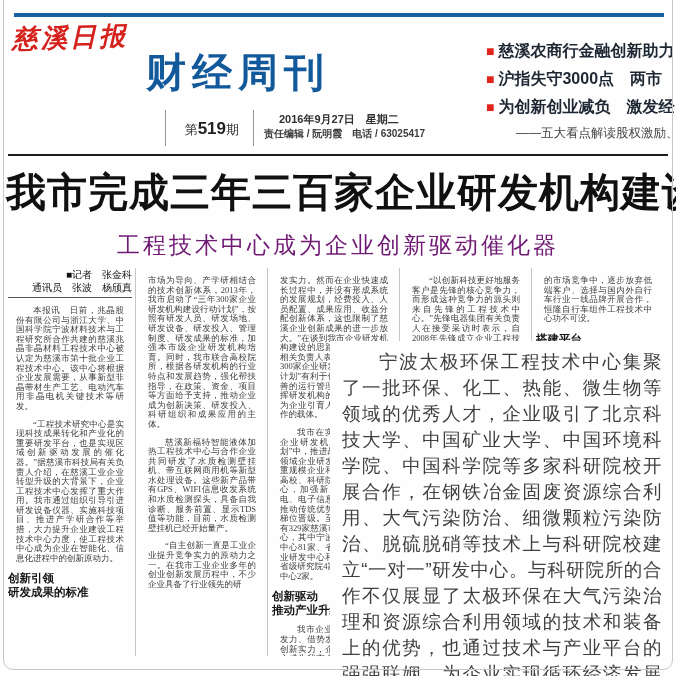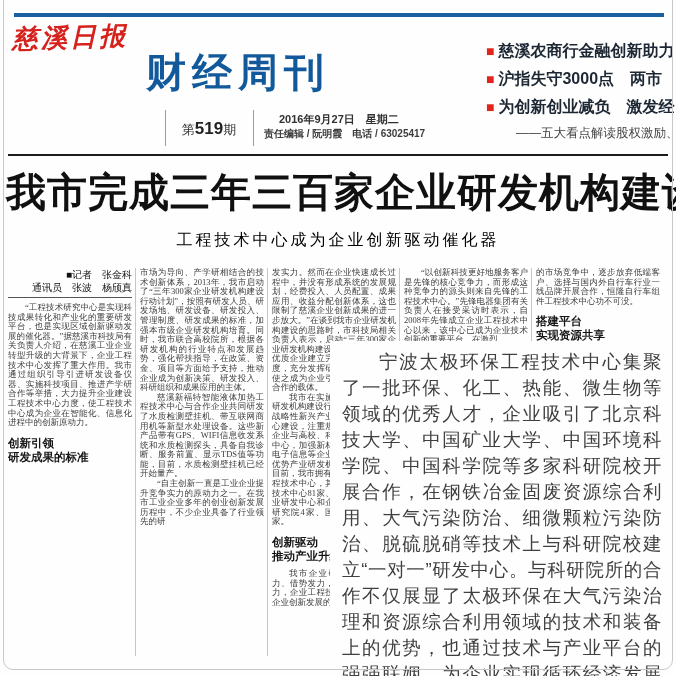--- a/index.html
+++ b/index.html
@@ -8,41 +8,41 @@
   .frame{position:absolute;left:3px;top:-14px;width:668px;height:682px;
          border:1px solid #c8c8c8;border-radius:10px;pointer-events:none;z-index:8;}
   
   .blue-rule{position:absolute;left:14px;top:13px;width:650px;height:4px;background:#1a5fa0;}
   .logo{position:absolute;left:12px;top:20px;font-size:26px;font-weight:bold;font-style:italic;
         color:#d6221c;letter-spacing:3px;transform:rotate(-1.5deg);}
   .section-title{position:absolute;left:146px;top:40px;font-size:40px;font-weight:800;
         color:#12599c;letter-spacing:6px;line-height:64px;}
   .vbar{position:absolute;top:110px;width:1px;height:36px;background:#9a9a9a;}
   .vbar1{left:165px;} .vbar2{left:253px;}
-  .issue{position:absolute;left:168px;top:119px;width:82px;text-align:center;font-size:13px;color:#333;}
+  .issue{position:absolute;left:157px;top:119px;width:82px;text-align:right;font-size:13px;color:#333;}
   .issue .issue-no{font-size:17px;font-weight:bold;color:#222;}
   .pubinfo{position:absolute;left:264px;top:112px;color:#303030;}
   .pubinfo .date{font-size:11px;font-weight:bold;line-height:15px;margin-left:15px;}
   .pubinfo .editor{font-size:10px;line-height:14px;color:#3c3c3c;font-weight:bold;}
   .headlines{position:absolute;left:486px;top:41px;width:260px;}
   .hl{font-size:16px;font-weight:bold;color:#1d2733;white-space:nowrap;margin-bottom:7px;}
   .hl .bullet{color:#e1251d;font-size:14px;margin-right:4px;}
   .hl-note{font-size:12.5px;color:#444;white-space:nowrap;padding-left:30px;margin-top:2px;}
   
   .black-rule{position:absolute;left:8px;top:154px;width:660px;height:2px;background:#1b1b1b;}
   .headline{position:absolute;left:6px;top:160px;width:664px;margin:0;text-align:center;
         font-size:40px;line-height:64px;font-weight:900;color:#101010;letter-spacing:1px;white-space:nowrap;}
   .subtitle{position:absolute;left:8px;top:230px;width:660px;text-align:center;
-        font-size:16px;color:#000000;letter-spacing:3px;}
+        font-size:23px;color:#701a75;letter-spacing:3px;}
   
   .col{position:absolute;top:268px;width:124px;height:388px;overflow:hidden;
        font-family:"Liberation Serif",serif;font-size:8.5px;line-height:9.6px;
        color:#3b3b3b;text-align:justify;z-index:1;}
   .c1{left:8px;} .c2{left:140px;} .c3{left:272px;} .c4{left:404px;} .c5{left:536px;}
-  .col p{margin:0;text-indent:2em;}
+  .col p{margin:8px;text-indent:2em;}
   .col p.noindent{text-indent:0;}
   .byline{font-family:"Liberation Sans",sans-serif;font-size:10px;line-height:13px;color:#111;
           border-bottom:1px solid #555;padding-bottom:3px;margin-bottom:5px;text-align:right;}
   .subhead{text-align:left;font-weight:bold;font-size:11.5px;line-height:14px;color:#161616;
            margin:8px 0 6px;font-family:"Liberation Sans",sans-serif;}
   .sep{position:absolute;top:268px;width:1px;height:388px;background:#c6c6c6;z-index:0;}
   .sep1{left:135px;} .sep2{left:267px;} .sep3{left:399px;} .sep4{left:531px;}
   
   .pullquote{position:absolute;left:330px;top:341px;width:338px;height:322px;background:#fefefe;
         z-index:5;box-sizing:border-box;padding:8px 6px 0 12px;}
@@ -80,20 +80,21 @@
   <div class="sep sep1"></div>
   <div class="sep sep2"></div>
   <div class="sep sep3"></div>
   <div class="sep sep4"></div>
 
   <div class="col c1">
     <div class="byline">
       <div>■记者　张金科</div>
       <div>　通讯员　张波　杨颀真</div>
     </div>
+    <p>本报讯　日前，兆晶股份有限公司与浙江大学、中国科学院宁波材料技术与工程研究所合作共建的慈溪兆晶非晶材料工程技术中心被认定为慈溪市第十批企业工程技术中心。该中心将根据企业发展需要，从事新型非晶带材生产工艺、电动汽车用非晶电机关键技术等研发。</p>
     <p>“工程技术研究中心是实现科技成果转化和产业化的重要研发平台，也是实现区域创新驱动发展的催化器。”据慈溪市科技局有关负责人介绍，在慈溪工业企业转型升级的大背景下，企业工程技术中心发挥了重大作用。我市通过组织引导引进研发设备仪器、实施科技项目、推进产学研合作等举措，大力提升企业建设工程技术中心力度，使工程技术中心成为企业在智能化、信息化进程中的创新原动力。</p>
     <div class="subhead">
       <div>创新引领</div>
       <div>研发成果的标准</div>
     </div>
 
   </div>
 
   <div class="col c2">
     <p class="noindent">市场为导向、产学研相结合的技术创新体系，2013年，我市启动了“三年300家企业研发机构建设行动计划”，按照有研发人员、研发场地、研发设备、研发投入、管理制度、研发成果的标准，加强本市级企业研发机构培育。同时，我市联合高校院所，根据各研发机构的行业特点和发展趋势，强化帮扶指导，在政策、资金、项目等方面给予支持，推动企业成为创新决策、研发投入、科研组织和成果应用的主体。</p>

